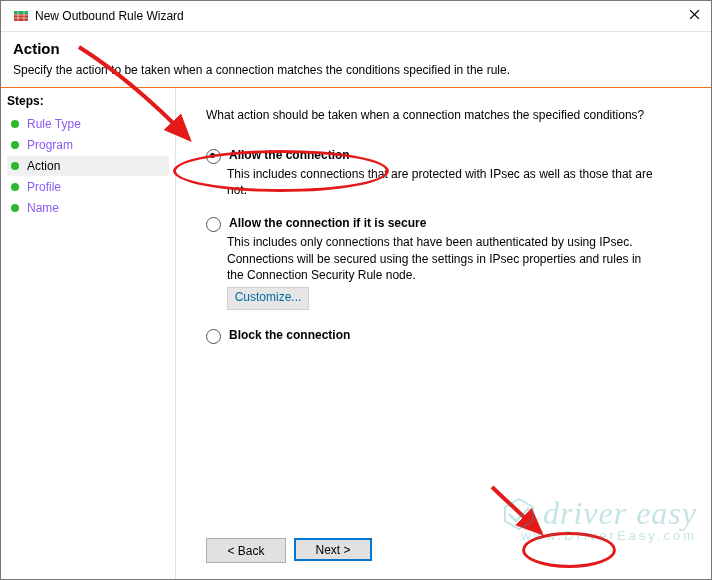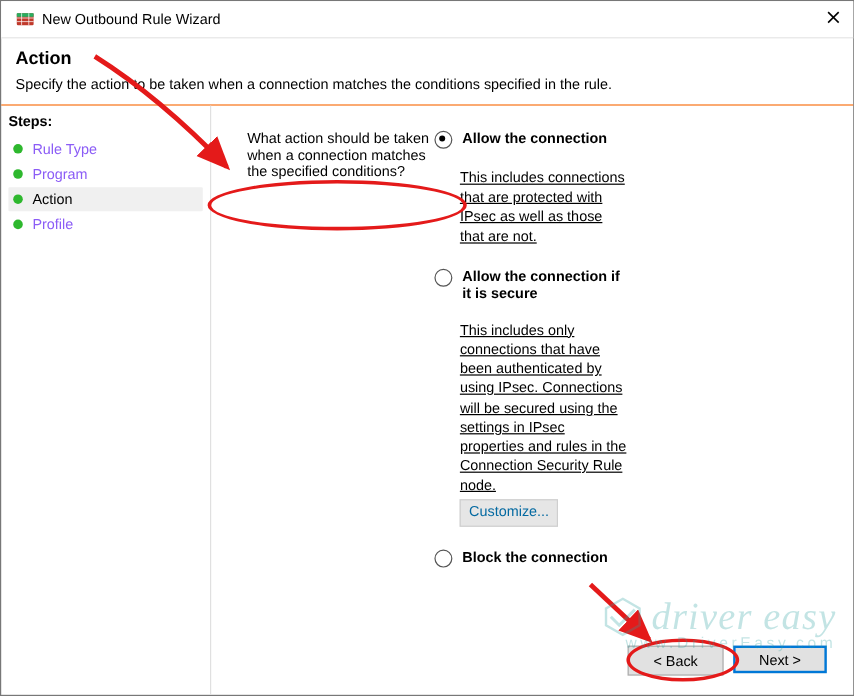--- a/index.html
+++ b/index.html
@@ -100,21 +100,21 @@
     background: #2eb82e;
     margin-right: 8px;
     flex-shrink: 0;
   }
   .main-panel {
     flex: 1;
     padding: 20px 22px 10px 30px;
     position: relative;
     box-sizing: border-box;
     display:flex;
-    flex-direction:row;
+    flex-direction:column;
   }
   .question {
     font-size: 12px;
     margin-bottom: 26px;
   }
   .option {
     margin-bottom: 18px;
   }
   .option-row {
     display:flex;
@@ -140,23 +140,22 @@
     border-radius:50%;
   }
   .option-label {
     font-weight: bold;
     font-size: 12px;
   }
   .option-desc {
     margin-left: 21px;
     font-size: 12px;
     line-height: 1.35;
-    margin-top: 16px;
+    margin-top: 2px;
     max-width: 430px;
-    text-decoration: underline;
   }
   .customize-btn {
     margin-left: 21px;
     margin-top: 4px;
     width: 80px;
     height: 21px;
     background: #e6e6e6;
     border: 1px solid #cfcfcf;
     color: #0369a1;
     font-size: 12px;
@@ -272,20 +271,24 @@
             <span>Program</span>
           </div>
           <div class="step-item current">
             <span class="step-bullet"></span>
             <span>Action</span>
           </div>
           <div class="step-item">
             <span class="step-bullet"></span>
             <span>Profile</span>
           </div>
+          <div class="step-item">
+            <span class="step-bullet"></span>
+            <span>Name</span>
+          </div>
         </div>
     </div>
 
     <div class="main-panel">
       <div class="question">What action should be taken when a connection matches the specified conditions?</div>
 
       <div id="options-container">
           <div class="option">
             <div class="option-row">
               <span class="radio checked"></span>

